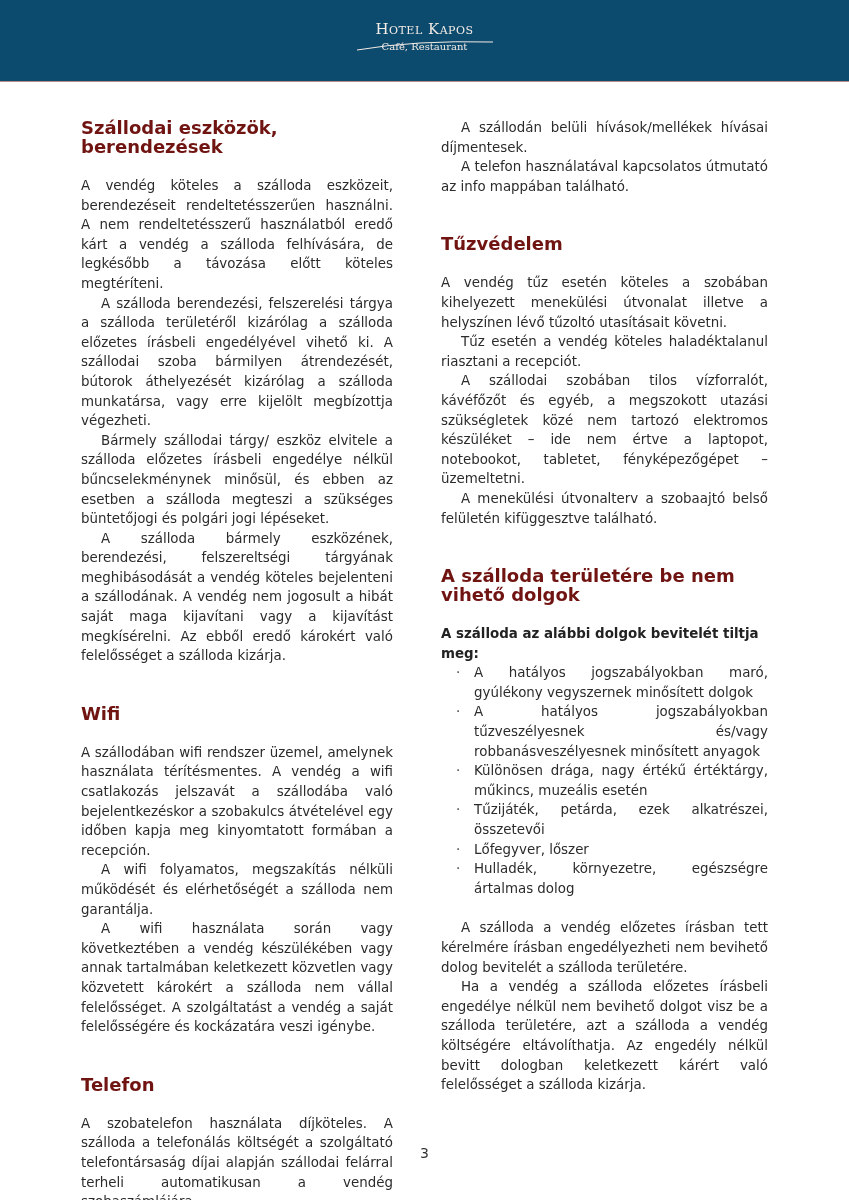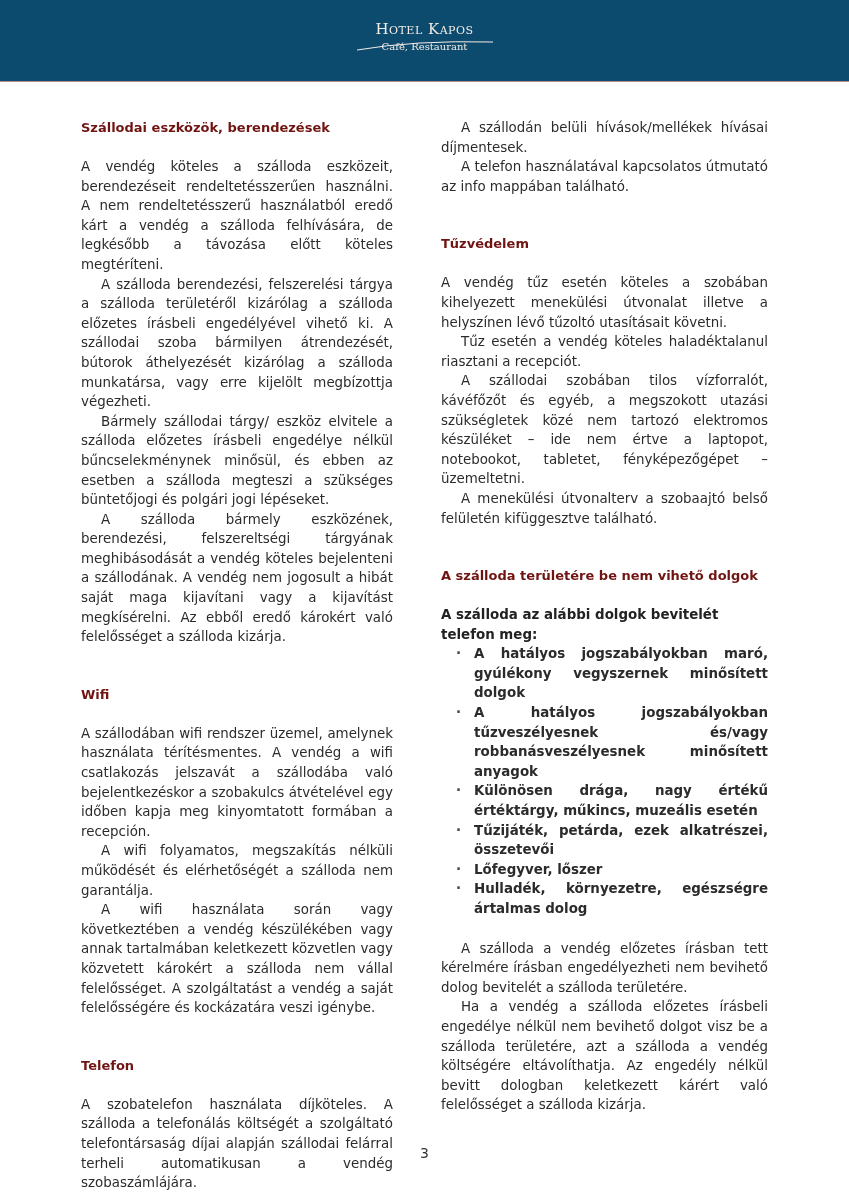--- a/index.html
+++ b/index.html
@@ -9,28 +9,28 @@
               background: #0c4a6e; border-bottom: 1px solid #b58a89; }
     .logo { position: absolute; left: 0; width: 849px; top: 20px; text-align: center; color: #f4ece6; }
     .logo-title { font-family: "DejaVu Serif", serif; font-size: 15px; letter-spacing: 0.5px;
                   font-variant: small-caps; line-height: 18px; }
     .logo-sub { font-family: "DejaVu Serif", serif; font-size: 10px;
                 line-height: 14px; margin-top: 2px; }
     .logo-swoosh { position: absolute; left: 355px; top: 38px; width: 140px; height: 14px; }
     .col { position: absolute; top: 118px; font-size: 13.4px; line-height: 19.6px; color: #2b2b2b; }
     .col-left { left: 81px; width: 312px; }
     .col-right { left: 441px; width: 327px; }
-    h2 { font-size: 13px; font-weight: bold; color: #701412; margin: 0; line-height: 19px; }
+    h2 { font-size: 18px; font-weight: bold; color: #701412; margin: 0; line-height: 19px; }
     p { margin: 0; text-align: justify; }
     p.ind { text-indent: 20px; }
     .gap-h { height: 20px; }
     .gap-sec { height: 38px; }
     .sub-h { font-weight: bold; color: #222; font-size: 13.4px; line-height: 19.6px; margin: 0; }
     ul { margin: 0; padding: 0; list-style: none; }
-    ul li { position: relative; padding-left: 33px; text-align: justify; font-weight: bold; }
+    ul li { position: relative; padding-left: 33px; text-align: justify; }
     ul li::before { content: "·"; position: absolute; left: 15px; top: 0; color: #444; }
     .page-num { position: absolute; top: 1145px; left: 0; width: 849px; text-align: center;
                 font-size: 14px; color: #333; }
   </style>
 </head>
 <body>
 
 <div class="header">
   <div class="logo">
     <div class="logo-title">Hotel Kapos</div>
@@ -70,21 +70,21 @@
   <h2>Tűzvédelem</h2>
   <div class="gap-h"></div>
   <p>A vendég tűz esetén köteles a szobában kihelyezett menekülési útvonalat illetve a helyszínen lévő tűzoltó utasításait követni.</p>
   <p class="ind">Tűz esetén a vendég köteles haladéktalanul riasztani a recepciót.</p>
   <p class="ind">A szállodai szobában tilos vízforralót, kávéfőzőt és egyéb, a megszokott utazási szükségletek közé nem tartozó elektromos készüléket – ide nem értve a laptopot, notebookot, tabletet, fényképezőgépet – üzemeltetni.</p>
   <p class="ind">A menekülési útvonalterv a szobaajtó belső felületén kifüggesztve található.</p>
   <div class="gap-sec"></div>
 
   <h2>A szálloda területére be nem vihető dolgok</h2>
   <div class="gap-h"></div>
-  <div class="sub-h">A szálloda az alábbi dolgok bevitelét telefon meg:</div>
+  <div class="sub-h">A szálloda az alábbi dolgok bevitelét tiltja meg:</div>
   <ul>
     <li>A hatályos jogszabályokban maró, gyúlékony vegyszernek minősített dolgok</li>
     <li>A hatályos jogszabályokban tűzveszélyesnek és/vagy robbanásveszélyesnek minősített anyagok</li>
     <li>Különösen drága, nagy értékű értéktárgy, műkincs, muzeális esetén</li>
     <li>Tűzijáték, petárda, ezek alkatrészei, összetevői</li>
     <li>Lőfegyver, lőszer</li>
     <li>Hulladék, környezetre, egészségre ártalmas dolog</li>
   </ul>
   <div class="gap-h"></div>
   <p class="ind">A szálloda a vendég előzetes írásban tett kérelmére írásban engedélyezheti nem bevihető dolog bevitelét a szálloda területére.</p>

